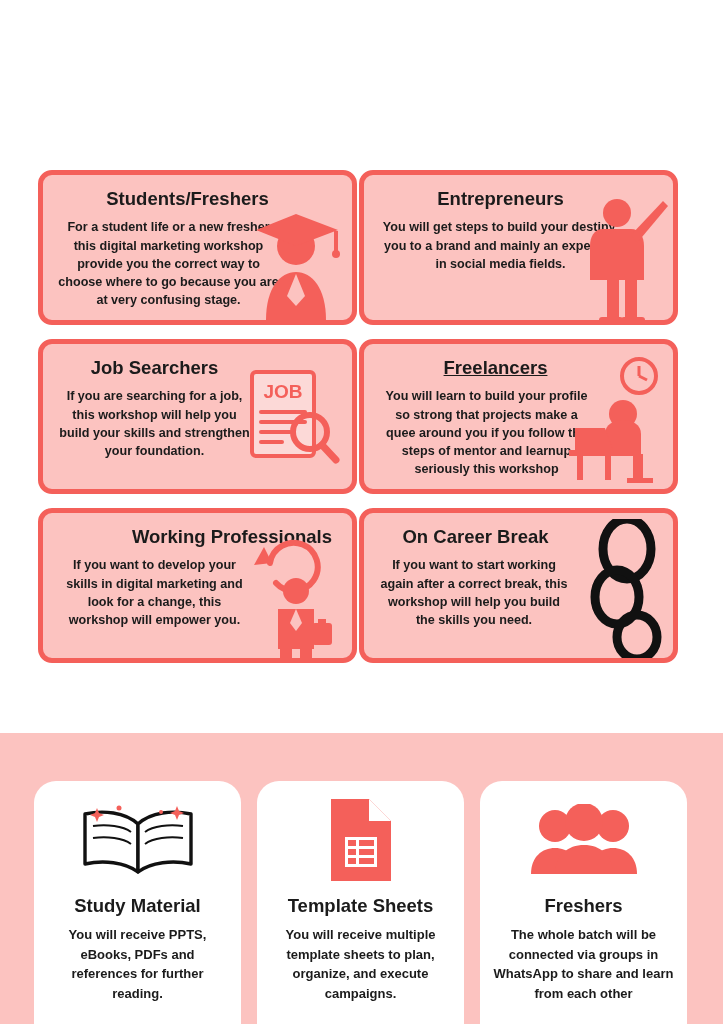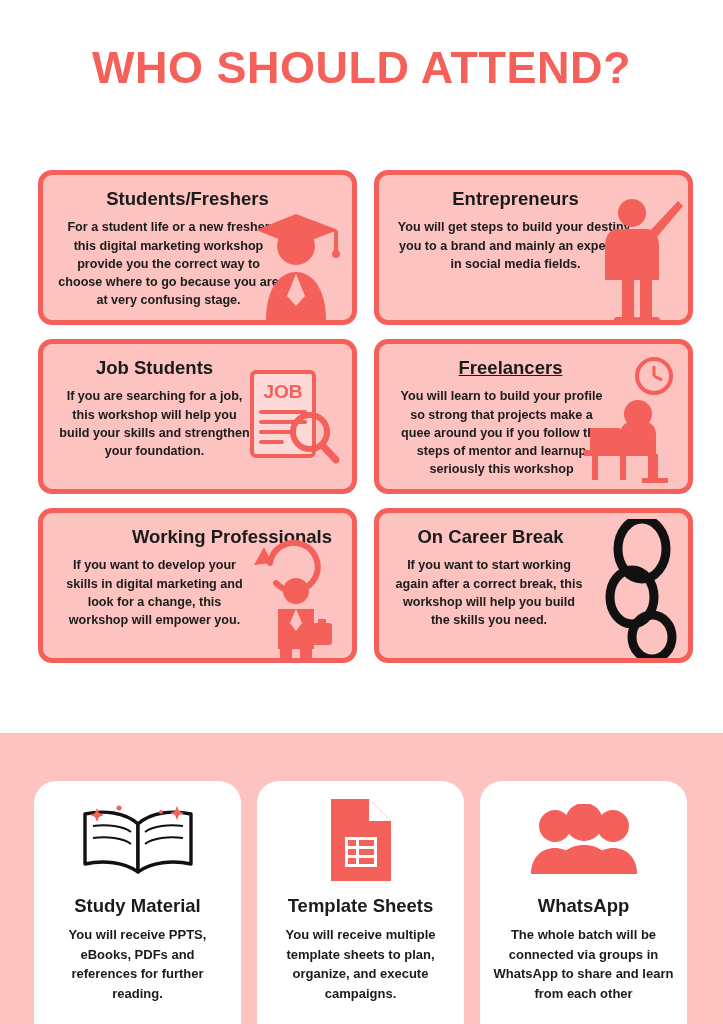--- a/index.html
+++ b/index.html
@@ -33,21 +33,21 @@
   }
 
   
   .cards {
     position: absolute;
     top: 170px;
     left: 38px;
     width: 655px;
     display: flex;
     flex-wrap: wrap;
-    gap: 14px 17px;
+    gap: 14px 2px;
   }
   .card {
     width: 319px;
     height: 155px;
     background: #fcc3c0;
     border: 5px solid #f4605a;
     border-radius: 14px;
     box-sizing: border-box;
     position: relative;
     overflow: hidden;
@@ -133,21 +133,20 @@
     color: #1b1b1b;
     line-height: 1.5;
     margin-top: 8px;
   }
 </style>
 </head>
 <body>
 
 <div class="page">
 
-  <h1 class="title">WHO SHOULD ATTEND?</h1>
 
   <div class="cards">
 
     <div class="card c1">
       <div class="card-title">Students/Freshers</div>
       <div class="card-body">For a student life or a new fresher this digital marketing workshop provide you the correct way to choose where to go because you are at very confusing stage.</div>
       <svg class="card-art" style="right:6px;bottom:0;" width="100" height="120" viewBox="0 0 100 120">
         <g fill="#f4605a">
           <circle cx="50" cy="46" r="19"></circle>
           <path d="M20 120 C20 88 34 72 50 72 C66 72 80 88 80 120 Z"></path>
@@ -169,21 +168,21 @@
           <path d="M58 52 L90 18 l5 5 L64 60 Z"></path>
           <path d="M34 96 h12 v44 h-12 z"></path>
           <path d="M52 96 h12 v44 h-12 z"></path>
           <rect x="26" y="134" width="24" height="6" rx="3"></rect>
           <rect x="48" y="134" width="24" height="6" rx="3"></rect>
         </g>
       </svg>
     </div>
 
     <div class="card c3">
-      <div class="card-title">Job Students</div>
+      <div class="card-title">Job Searchers</div>
       <div class="card-body">If you are searching for a job, this workshop will help you build your skills and strengthen your foundation.</div>
       <svg class="card-art" style="right:8px;top:26px;" width="96" height="100" viewBox="0 0 96 100">
         <g>
           <rect x="4" y="2" width="62" height="84" rx="4" fill="#fcd9d7" stroke="#f4605a" stroke-width="4"></rect>
           <text x="35" y="28" font-family="&quot;Liberation Sans&quot;, sans-serif" font-size="19" font-weight="bold" fill="#f4605a" text-anchor="middle">JOB</text>
           <g stroke="#f4605a" stroke-width="4" stroke-linecap="round">
             <line x1="13" y1="42" x2="57" y2="42"></line>
             <line x1="13" y1="52" x2="57" y2="52"></line>
             <line x1="13" y1="62" x2="42" y2="62"></line>
             <line x1="13" y1="72" x2="34" y2="72"></line>
@@ -301,19 +300,19 @@
           <g fill="#f4605a">
             <circle cx="26" cy="22" r="16"></circle>
             <circle cx="84" cy="22" r="16"></circle>
             <path d="M2 70 c0-17 11-26 24-26 c13 0 24 9 24 26 z"></path>
             <path d="M60 70 c0-17 11-26 24-26 c13 0 24 9 24 26 z"></path>
             <circle cx="55" cy="18" r="19"></circle>
             <path d="M26 70 c0-19 13-29 29-29 c16 0 29 10 29 29 z"></path>
           </g>
         </svg>
       </div>
-      <div class="feature-title">WhatsApp</div>
+      <div class="feature-title">Freshers</div>
       <div class="feature-body">The whole batch will be connected via groups in WhatsApp to share and learn from each other</div>
     </div>
 
   </div>
 
 </div>
 
 </body></html>

